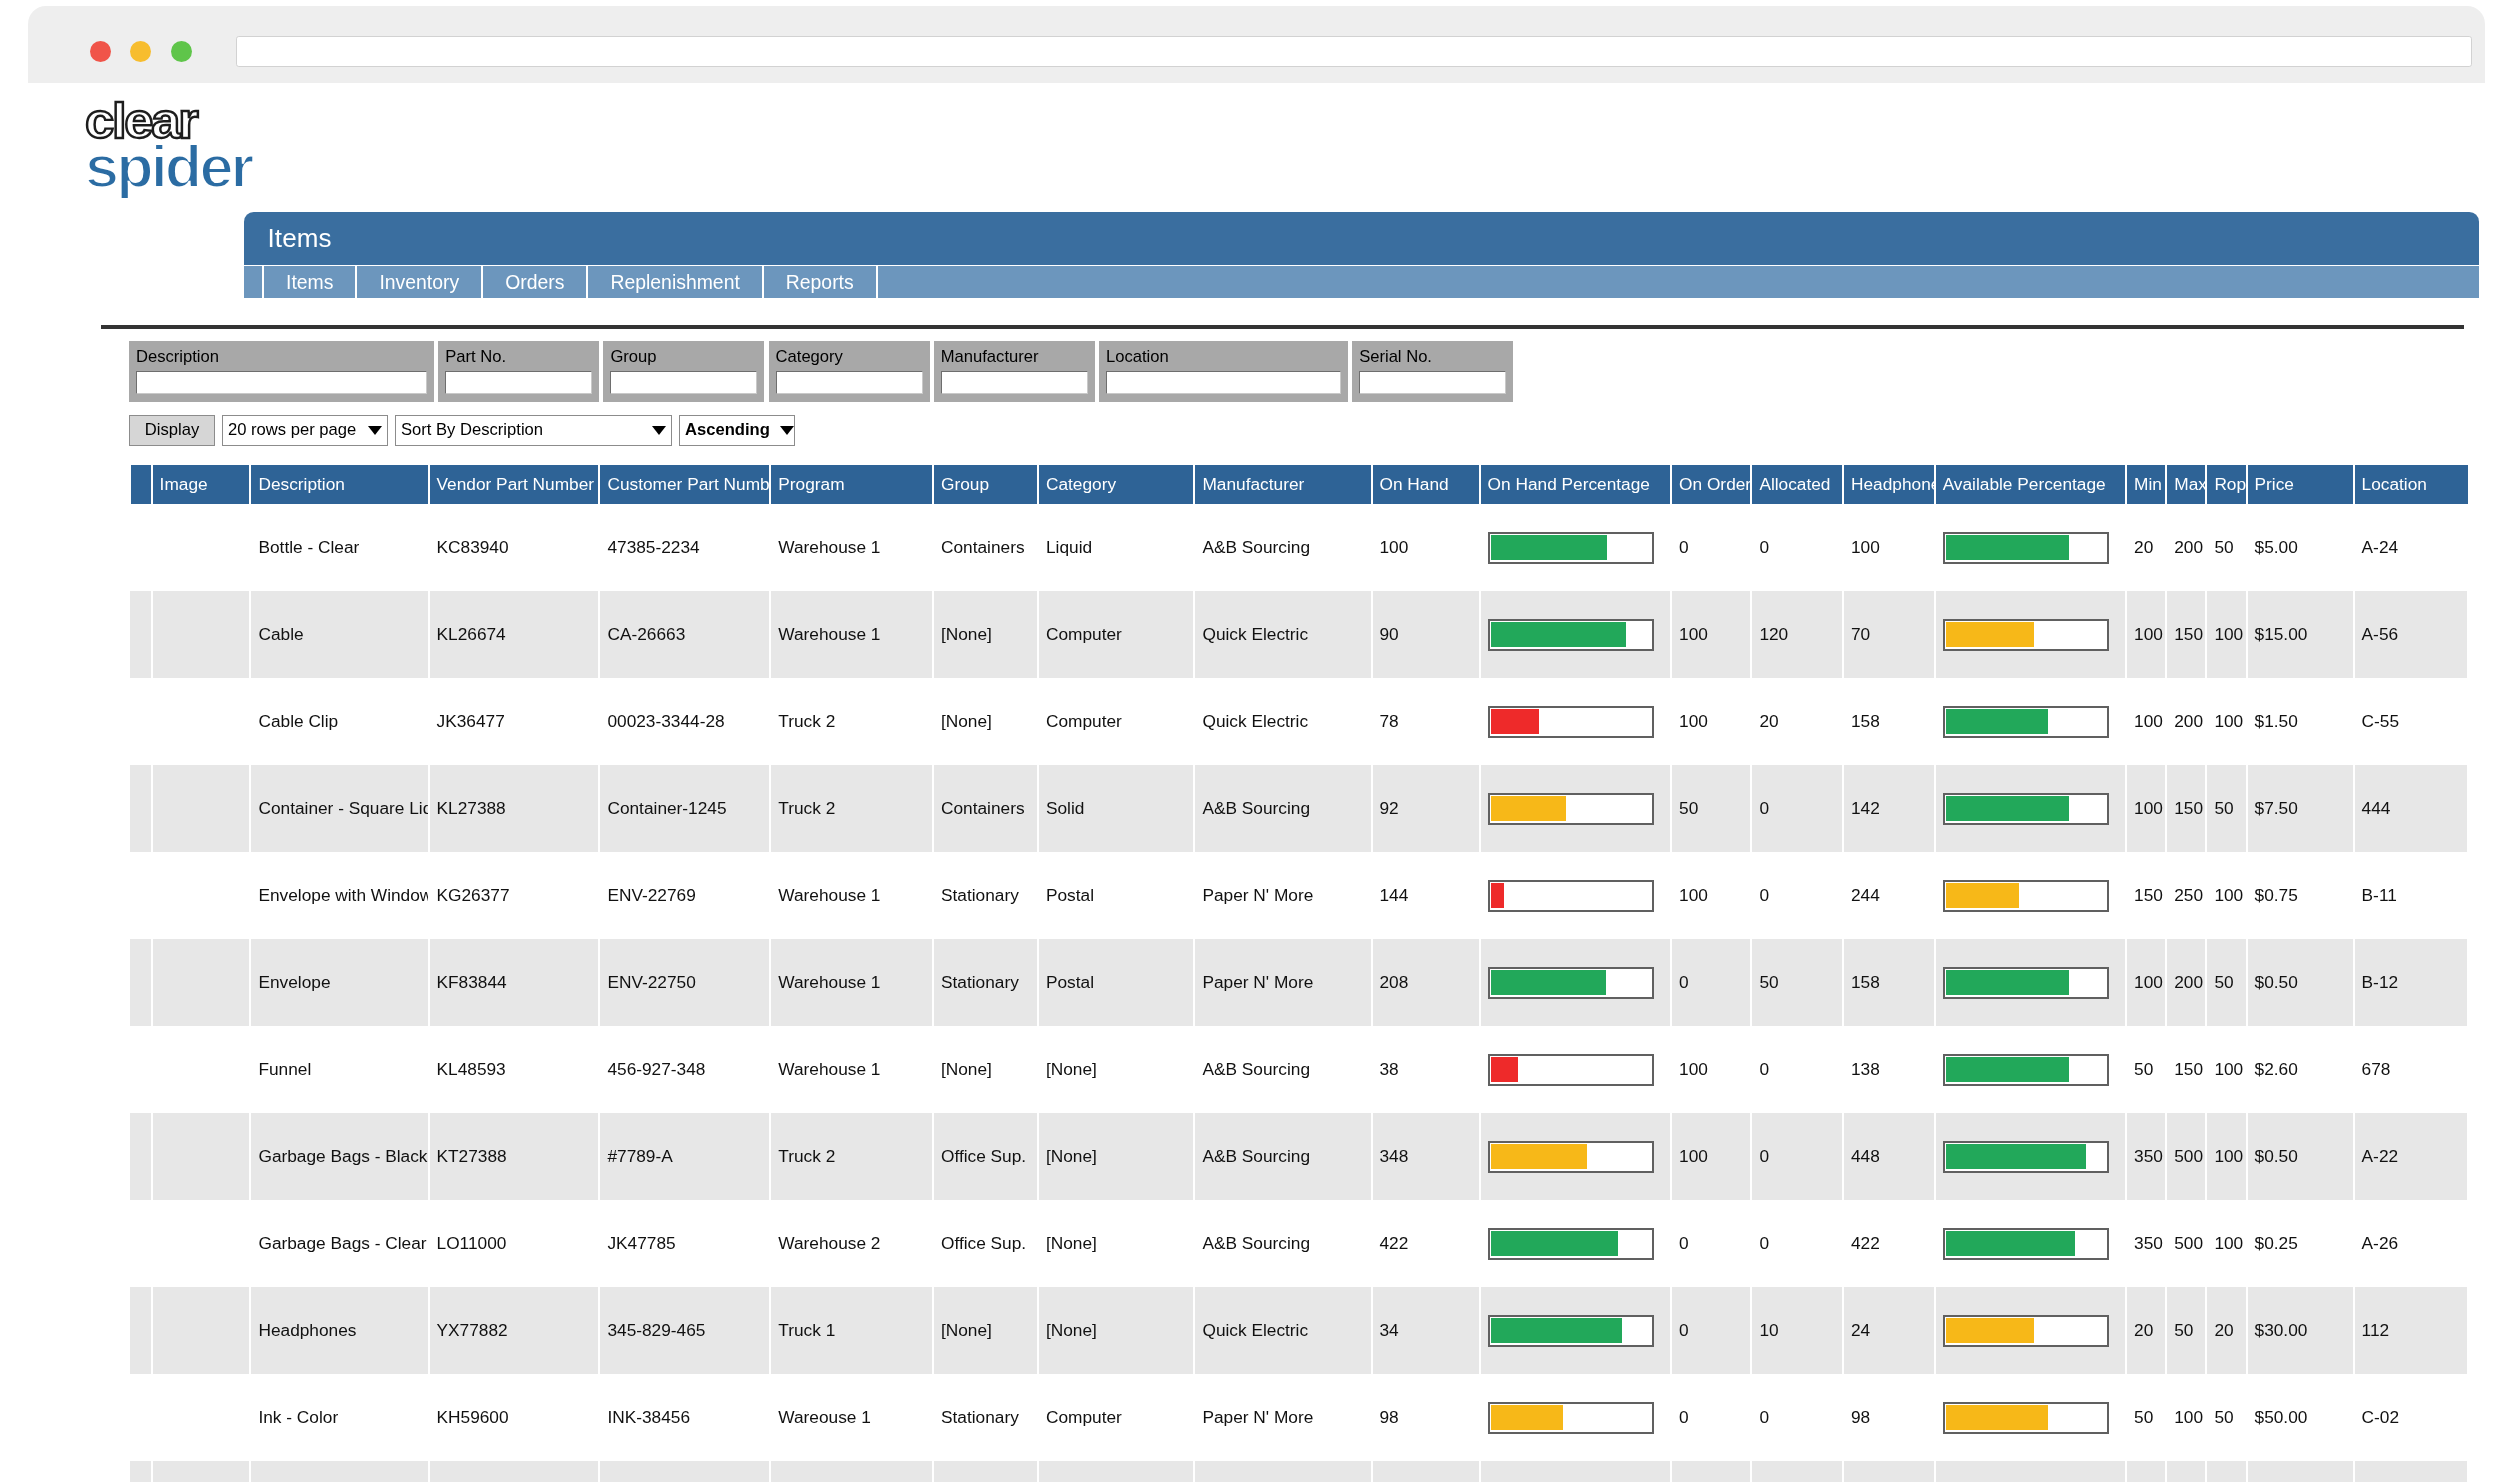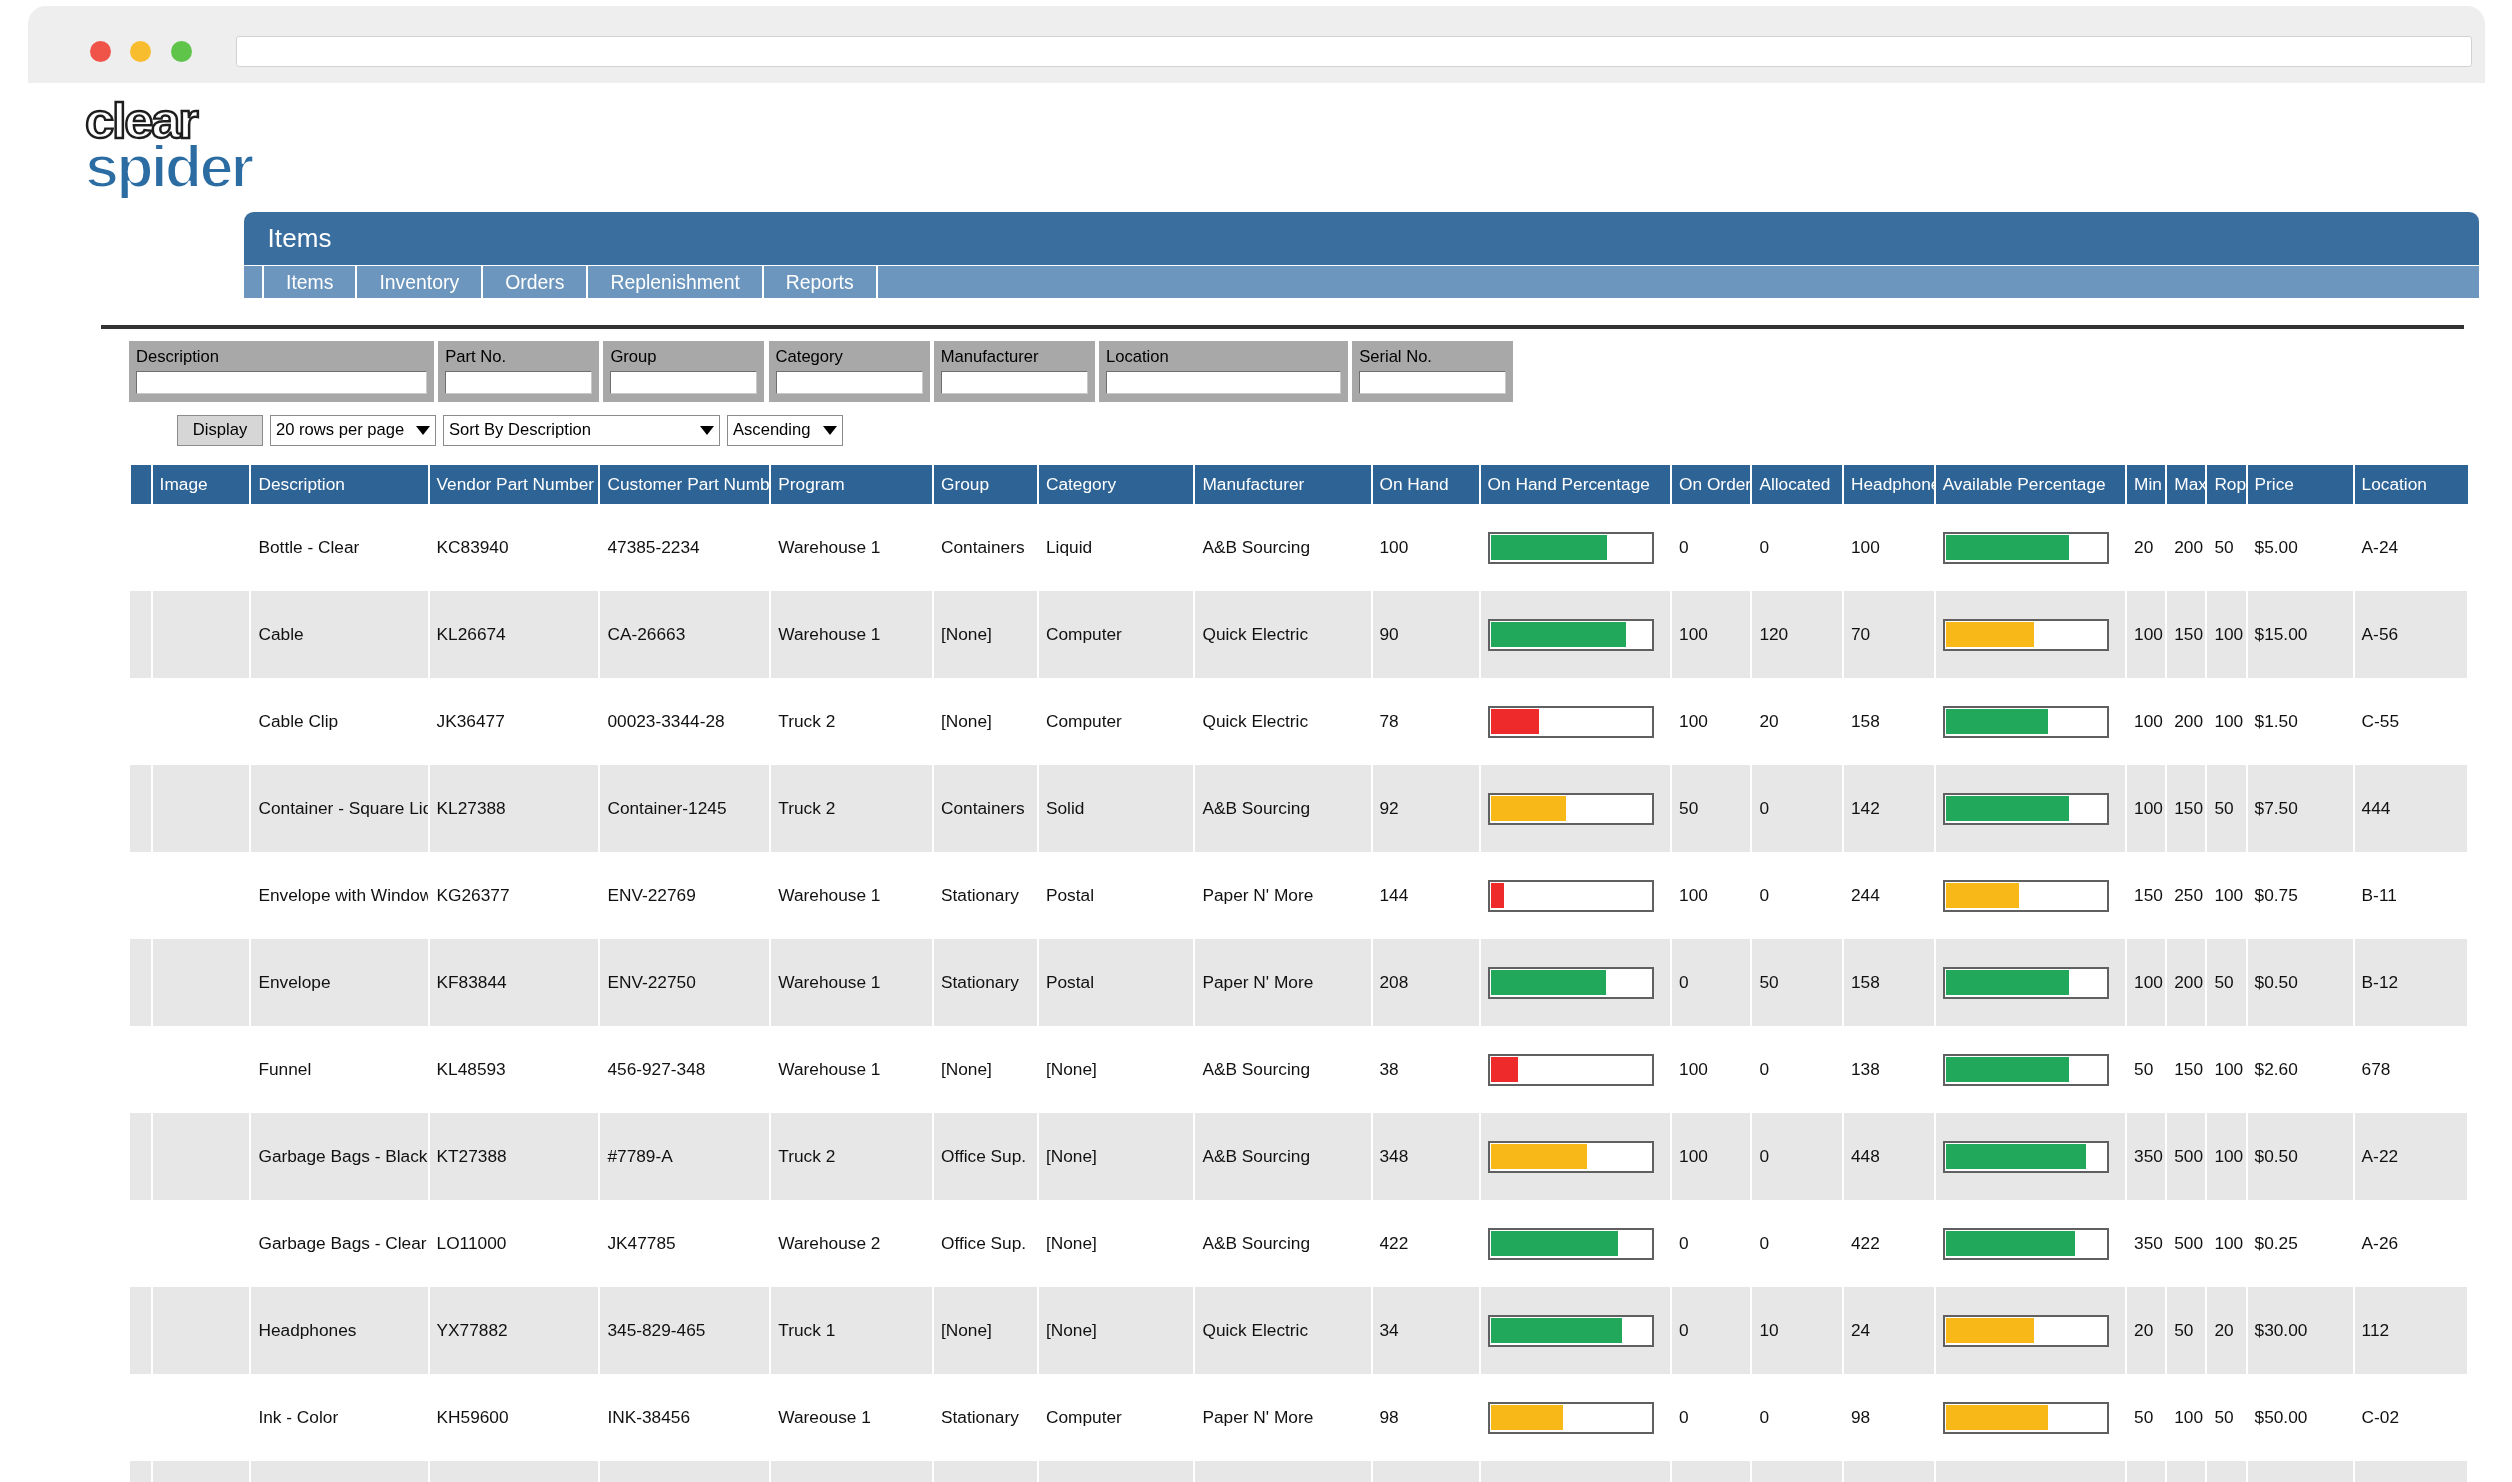--- a/index.html
+++ b/index.html
@@ -146,21 +146,21 @@
     border-bottom-color: #c9c9c9;
     font-size: 15.2px;
     padding: 0 4.2px;
     font-family: "Liberation Sans", sans-serif;
     outline: none;
   }
 
   
   #toolbar {
     position: absolute; left: 101px; top: 332px;
-    display: flex; gap: 7px; align-items: center; margin-left: 48px;
+    display: flex; gap: 7px; align-items: center;
   }
   #display-btn {
     height: 30.5px;
     min-width: 86px;
     background: #d6d6d6;
     border: 1.4px solid #8c8c8c;
     font-size: 16.6px;
     color: #000000;
     font-family: "Liberation Sans", sans-serif;
     cursor: pointer;
@@ -338,21 +338,21 @@
         <span>Display</span>
       </div>
       <div class="select-box" id="sel-rows" style="width: 166px;">
         <span class="sel-text">20 rows per page</span>
         <span class="caret"></span>
       </div>
       <div class="select-box" id="sel-sort" style="width: 277px;">
         <span class="sel-text">Sort By Description</span>
         <span class="caret"></span>
       </div>
-      <div class="select-box" id="sel-dir" style="width: 116px;">
+      <div class="select-box" id="sel-dir" style="width: 116px; font-weight: bold;">
         <span class="sel-text">Ascending</span>
         <span class="caret"></span>
       </div>
     </div>
 
     <div id="grid">
       <table class="grid">
         <colgroup>
           <col class="c-spacer">
             <col class="c-image">

